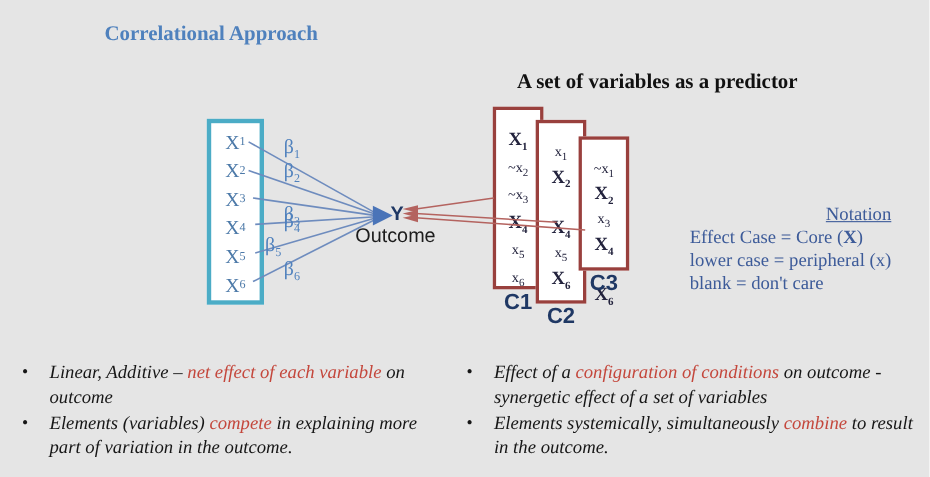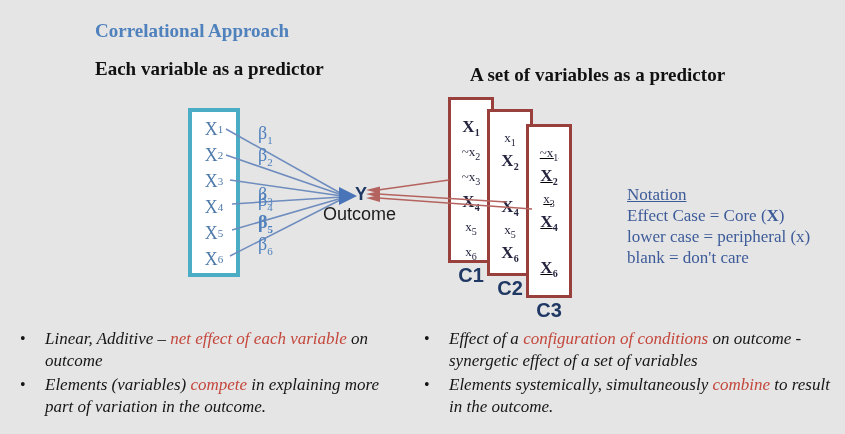--- a/index.html
+++ b/index.html
@@ -35,51 +35,50 @@
   .box-item{display:flex;align-items:center;justify-content:center;color:#23233d;}
   .cb1 .box-item{height:25px;}
   .cb2 .box-item,.cb3 .box-item{height:23px;}
   .box-item .core{font-weight:bold;font-size:17px;}
   .box-item .peri{font-size:13px;}
   .box-item sub{font-size:10px;line-height:0;}
   .box-label{margin-top:1px;text-align:center;font-family:"Liberation Sans",sans-serif;
              font-weight:bold;font-size:20px;color:var(--navy,#1F3864);}
   .cb1{left:448px;top:97px;}  .cb1 .box-frame{height:166px;}
   .cb2{left:487px;top:109px;} .cb2 .box-frame{height:167px;}
-  .cb3{left:526px;top:124px;} .cb3 .box-frame{height:174px;text-decoration:underline;}
+  .cb3{left:526px;top:124px;} .cb3 .box-frame{height:122px;}
 
   
   .overlay{position:absolute;left:0;top:0;pointer-events:none;}
   .blue-line{stroke:var(--arrow-blue,#6E8CBE);stroke-width:1.5;}
   .blue-head{fill:var(--arrow-blue-head,#4A74B8);}
   .red-line{stroke:var(--arrow-red,#B4635F);stroke-width:1.4;}
   .red-head{fill:var(--arrow-red,#B4635F);}
 
   
   .notation{left:627px;top:184px;font-size:17px;line-height:21px;
             color:var(--notation-blue,#3D5B99);}
-  .notation-heading{text-decoration:underline;}
+  .notation-heading{text-decoration:underline;text-align:right;}
   .notation .bold{font-weight:bold;}
 
   
   .bullets{font-style:italic;font-size:17px;line-height:22px;color:#161616;}
   .bullets-left{left:20px;top:328px;width:388px;}
   .bullets-right{left:424px;top:328px;width:408px;}
   .bullet{display:flex;margin-bottom:2px;}
   .bullet-marker{width:25px;flex:0 0 25px;font-style:normal;font-size:16px;}
   .bullet-text{flex:1;}
   .red{color:var(--bullet-red,#C4473C);}
 </style>
 </head>
 <body>
 
 <div class="slide">
 
   <div class="abs title title-left" style="left:95px;top:20px;">Correlational Approach</div>
-  <div class="abs subtitle" style="left:95px;top:58px;">Each variable as a predictor</div>
   <div class="abs subtitle" style="left:470px;top:64px;">A set of variables as a predictor</div>
 
   <div class="abs pred-box">
     <div class="pred-items">
         <div class="pred-row">X<sub>1</sub></div>
         <div class="pred-row">X<sub>2</sub></div>
         <div class="pred-row">X<sub>3</sub></div>
         <div class="pred-row">X<sub>4</sub></div>
         <div class="pred-row">X<sub>5</sub></div>
         <div class="pred-row">X<sub>6</sub></div>
@@ -176,21 +175,21 @@
     <polygon class="red-head" points="366,190 380,186.5 380,193.5"></polygon>
     <polygon class="red-head" points="366,194 380,191 380,198"></polygon>
     <polygon class="red-head" points="366,198 380,195 380,202"></polygon>
   </svg>
 
   <div>
       <span class="beta" style="left: 258px; top: 123px;">β<sub>1</sub></span>
       <span class="beta" style="left: 258px; top: 145px;">β<sub>2</sub></span>
       <span class="beta" style="left: 258px; top: 184px;">β<sub>3</sub></span>
       <span class="beta" style="left: 258px; top: 190px; text-align: right;">β<sub>4</sub></span>
-      <span class="beta" style="left: 258px; top: 212px; font-weight: bold;">β<sub>5</sub></span>
+      <span class="beta" style="left: 241px; top: 212px;">β<sub>5</sub></span>
       <span class="beta" style="left: 258px; top: 234px;">β<sub>6</sub></span>
     </div>
   <div class="abs y-label">Y</div>
   <div class="abs outcome-label">Outcome</div>
 
   <div class="abs notation">
     <div class="notation-heading">Notation</div>
     <div>
         <div><span>Effect Case = Core (</span><span class="bold">X</span><span>)</span></div>
         <div><span>lower case = peripheral (x)</span></div>

